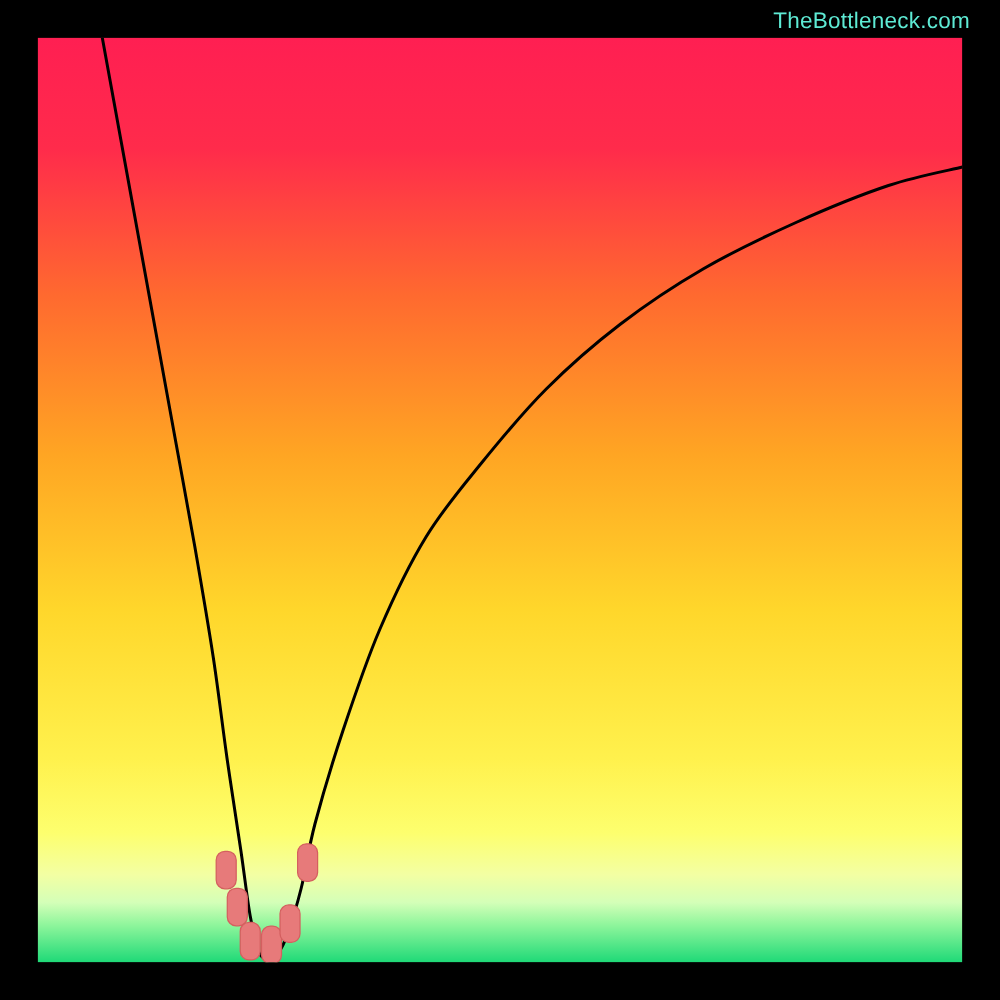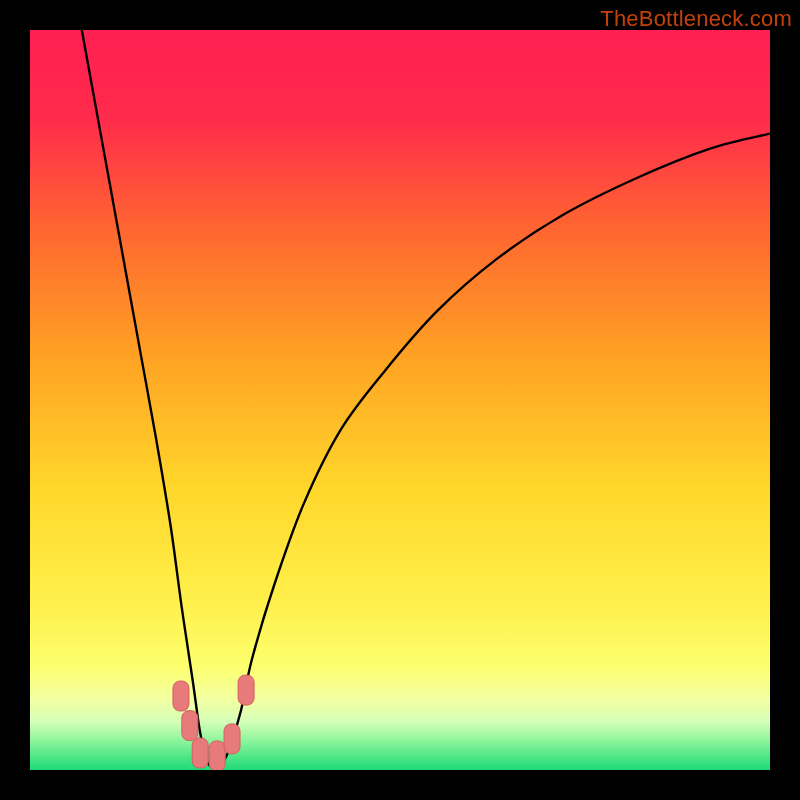--- a/index.html
+++ b/index.html
@@ -19,23 +19,23 @@
     height: 740px;
     overflow: hidden;
   }
   .gradient {
     position: absolute;
     left: 0; top: 0; right: 0; bottom: 0;
   }
   .watermark {
     position: absolute;
     top: 6px;
-    right: 8px;
-    color: #c2410c;
-    font-size: 22px;
+    right: 24px;
+    color: #5eead4;
+    font-size: 18px;
     font-weight: 500;
     letter-spacing: 0.2px;
     z-index: 5;
   }
   svg.curve {
     position: absolute;
     left: 0; top: 0;
     width: 740px;
     height: 740px;
     z-index: 3;

